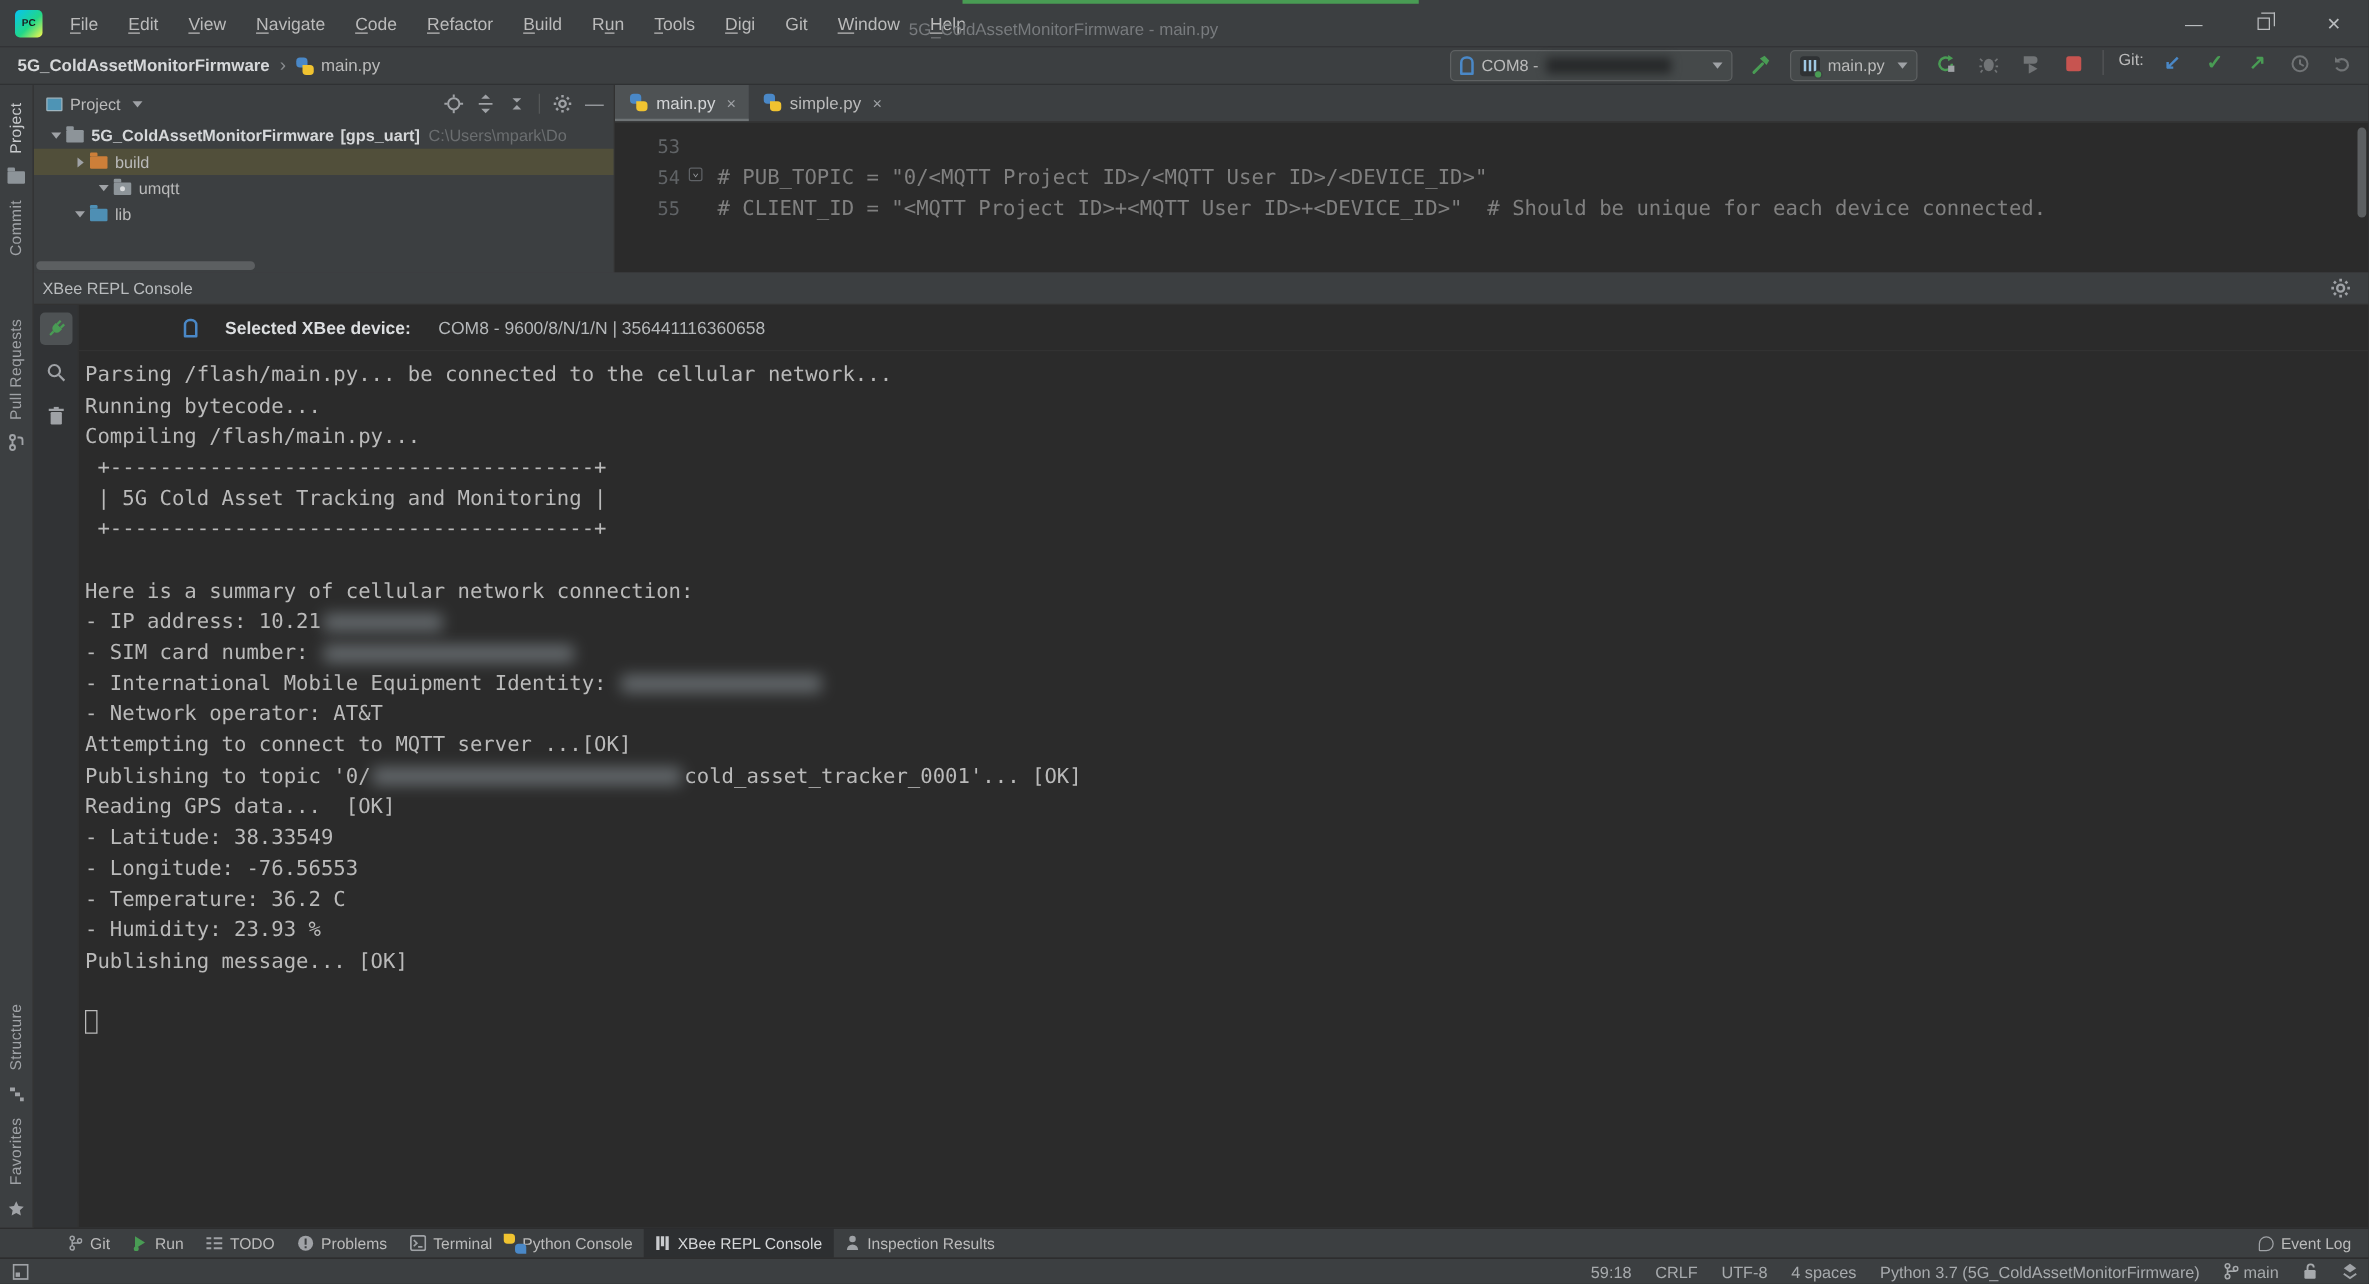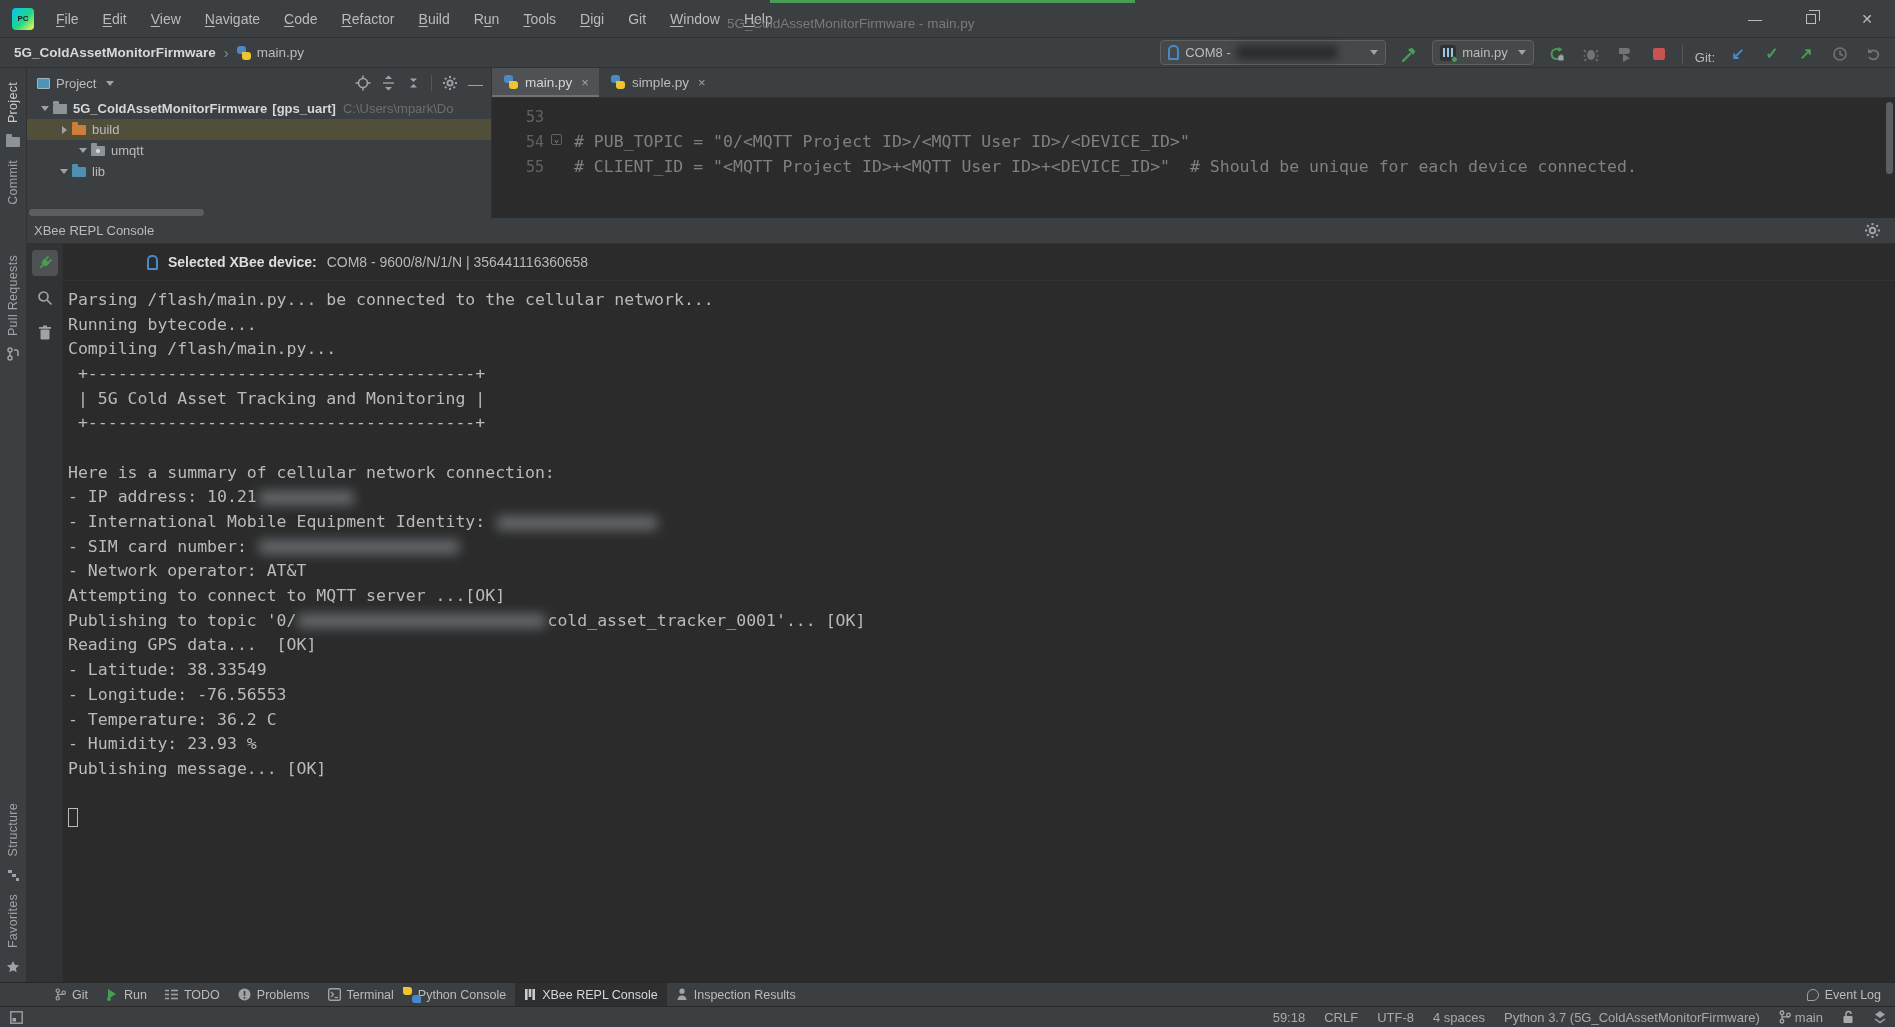--- a/index.html
+++ b/index.html
@@ -20,21 +20,21 @@
   .win-controls { margin-left:auto; display:flex; align-items:center; height:38px; }
   .win-btn { width:56px; height:38px; display:flex; align-items:center; justify-content:center; color:#b9bcbe; font-size:14px; }
   .restore-glyph { width:10px; height:10px; border:1.5px solid #b9bcbe; position:relative; }
   .restore-glyph::before { content:""; position:absolute; left:2px; top:-4.5px; width:10px; height:10px; border:1.5px solid #b9bcbe; border-left:none; border-bottom:none; }
 
   
   .navbar { height:30px; flex:0 0 30px; display:flex; align-items:center; background:#3c3f41; border-bottom:1px solid #2f3133; padding:0 10px 0 14px; position:relative; }
   .crumb-project { font-size:13.5px; font-weight:bold; color:#d6d8da; }
   .crumb-sep { color:#8a8d90; font-size:15px; margin:0 8px; }
   .crumb-file { font-size:13.5px; color:#bbbbbb; margin-left:6px; }
-  .nav-right { margin-left:auto; display:flex; align-items:flex-end; gap:12px; }
+  .nav-right { margin-left:auto; display:flex; align-items:flex-start; gap:12px; }
   .combo { height:25px; border:1px solid #5e6162; border-radius:4px; background:#45494a; display:flex; align-items:center; padding:0 7px; gap:6px; }
   .combo-text { font-size:13px; color:#bbbbbb; white-space:nowrap; }
   .caret-down { width:0; height:0; border-left:4.5px solid transparent; border-right:4.5px solid transparent; border-top:5px solid #9fa2a6; margin-left:4px; }
   .xbee-dev-icon { width:11px; height:15px; border:2px solid #4a88c7; border-bottom:2px solid #4a88c7; border-radius:5px 5px 1px 1px; }
   .blur-dark { display:inline-block; width:100px; height:13px; background:#27292a; filter:blur(4px); border-radius:2px; }
   .tool-ico { width:22px; height:22px; display:flex; align-items:center; justify-content:center; }
   .runcfg-ico { width:16px; height:16px; background:#2f3234; border-radius:3px; position:relative; display:flex; align-items:center; justify-content:center; gap:1.5px; }
   .runcfg-ico i { display:block; width:2.5px; height:9px; background:#9ec7e2; }
   .runcfg-dot { position:absolute; right:-2px; bottom:-2px; width:7px; height:7px; border-radius:50%; background:#499c54; border:1.5px solid #3c3f41; }
   .vsep { width:1px; height:20px; background:#545758; }
@@ -94,21 +94,21 @@
   
   .console { flex:1; display:flex; flex-direction:column; min-height:0; background:#3c3f41; }
   .console-header { height:26px; flex:0 0 26px; display:flex; align-items:center; padding:0 14px 0 7px; border-bottom:1px solid #323232; }
   .console-title { font-size:13px; color:#b9bcbe; }
   .console-gear { margin-left:auto; }
   .console-body { flex:1; display:flex; min-height:0; background:#2b2b2b; }
   .console-tools { flex:0 0 36px; border-right:1px solid #323232; background:#313335; display:flex; flex-direction:column; align-items:center; padding-top:6px; gap:9px; }
   .ctool-btn { width:26px; height:26px; border-radius:4px; display:flex; align-items:center; justify-content:center; }
   .ctool-btn.active { background:#4e5254; }
   .console-right { flex:1; display:flex; flex-direction:column; min-width:0; }
-  .device-bar { height:37px; flex:0 0 37px; display:flex; align-items:center; gap:10px; padding-left:84px; border-bottom:1px solid #323232; }
+  .device-bar { height:37px; flex:0 0 37px; display:flex; align-items:center; gap:22px; padding-left:84px; border-bottom:1px solid #323232; }
   .device-label { font-size:14px; font-weight:bold; color:#dcdee0; }
   .device-info { font-size:14px; color:#b5b8ba; }
   .console-out { flex:1; padding:6px 0 0 5px; font-family:"DejaVu Sans Mono", monospace; font-size:16.5px; color:#bababa; overflow:hidden; }
   .cline { height:24.7px; white-space:pre; display:flex; align-items:center; }
   .redact { display:inline-block; height:14px; border-radius:2px; background:#70767a; filter:blur(6px); opacity:.85; transform:translateY(1px); margin:0 2px; }
   .cursor-block { display:inline-block; width:10px; height:19px; border:1.5px solid #bababa; }
 
   
   .toolwindow-bar { height:24px; flex:0 0 24px; background:#3c3f41; border-top:1px solid #282828; display:flex; align-items:center; padding-left:46px; }
   .tw-item { height:24px; display:flex; align-items:center; gap:6px; padding:0 9px; font-size:12.5px; color:#bbbbbb; }
@@ -444,22 +444,22 @@
             <div class="console-out">
                 <div class="cline"><span>Parsing /flash/main.py... be connected to the cellular network...</span></div>
                 <div class="cline"><span>Running bytecode...</span></div>
                 <div class="cline"><span>Compiling /flash/main.py...</span></div>
                 <div class="cline"><span> +---------------------------------------+</span></div>
                 <div class="cline"><span> | 5G Cold Asset Tracking and Monitoring |</span></div>
                 <div class="cline"><span> +---------------------------------------+</span></div>
                 <div class="cline"><span></span></div>
                 <div class="cline"><span>Here is a summary of cellular network connection:</span></div>
                 <div class="cline"><span>- IP address: 10.21</span><span class="redact" style="width: 95px;"></span></div>
+                <div class="cline"><span>- SIM card number: </span><span class="redact" style="width: 200px;"></span></div>
                 <div class="cline"><span>- International Mobile Equipment Identity: </span><span class="redact" style="width: 160px;"></span></div>
-                <div class="cline"><span>- SIM card number: </span><span class="redact" style="width: 200px;"></span></div>
                 <div class="cline"><span>- Network operator: AT&amp;T</span></div>
                 <div class="cline"><span>Attempting to connect to MQTT server ...[OK]</span></div>
                 <div class="cline"><span>Publishing to topic '0/</span><span class="redact" style="width: 247px;"></span><span>cold_asset_tracker_0001'... [OK]</span></div>
                 <div class="cline"><span>Reading GPS data...  [OK]</span></div>
                 <div class="cline"><span>- Latitude: 38.33549</span></div>
                 <div class="cline"><span>- Longitude: -76.56553</span></div>
                 <div class="cline"><span>- Temperature: 36.2 C</span></div>
                 <div class="cline"><span>- Humidity: 23.93 %</span></div>
                 <div class="cline"><span>Publishing message... [OK]</span></div>
                 <div class="cline"><span></span></div>

